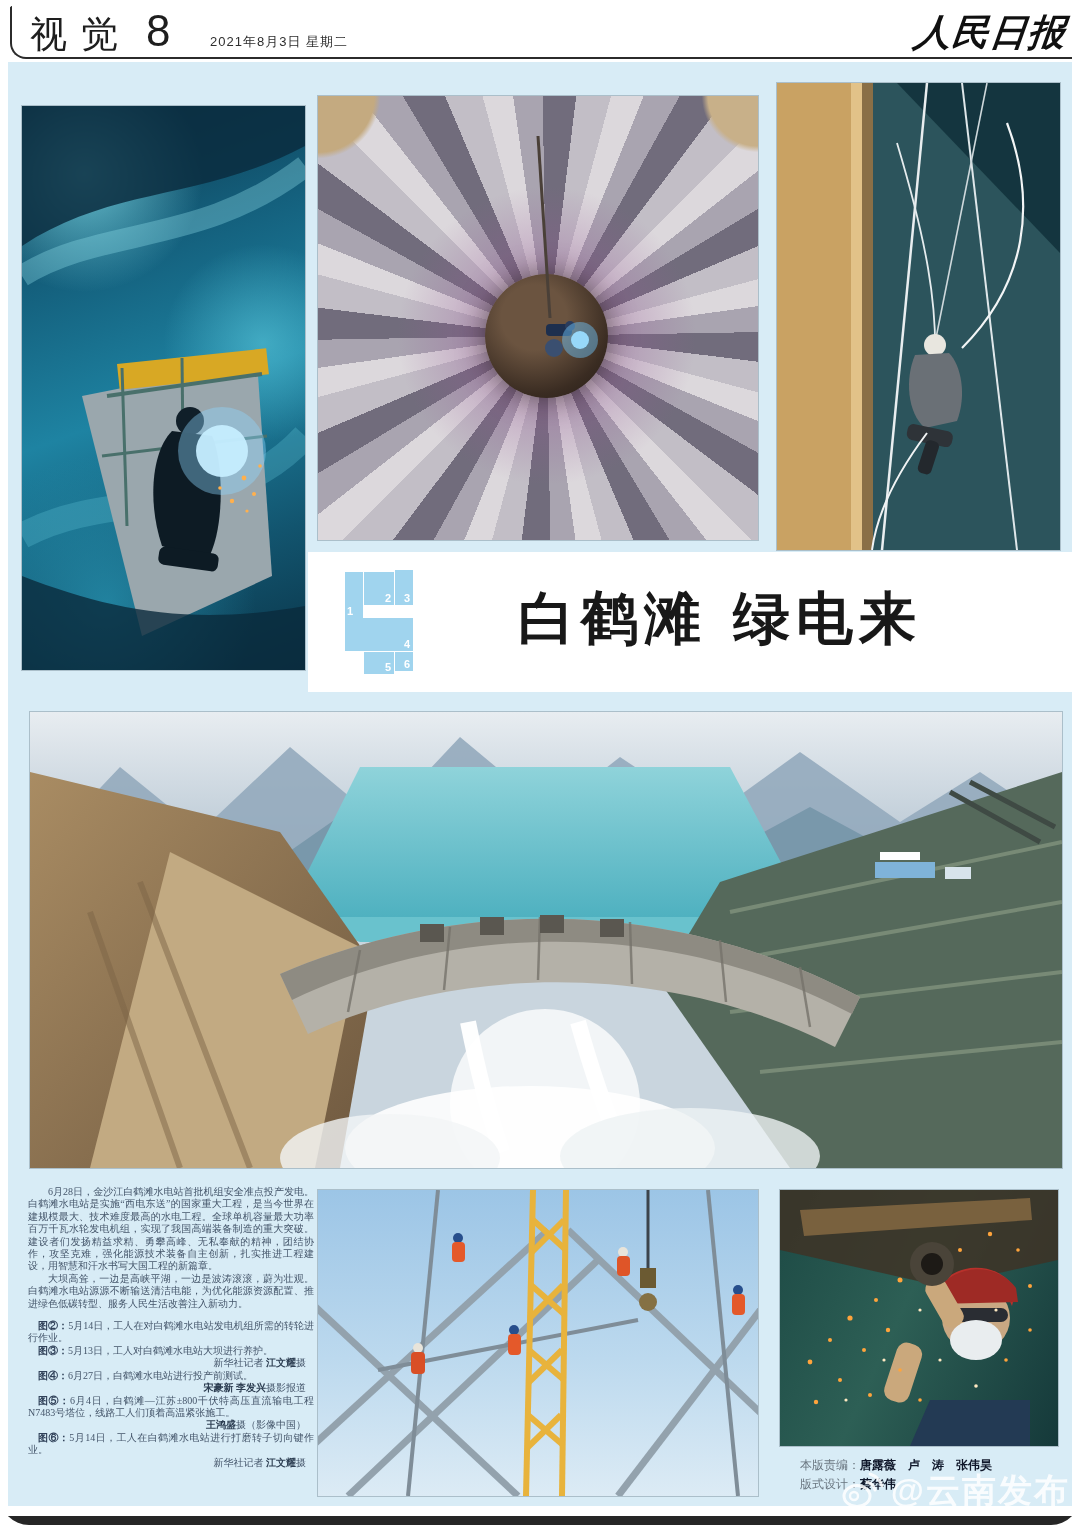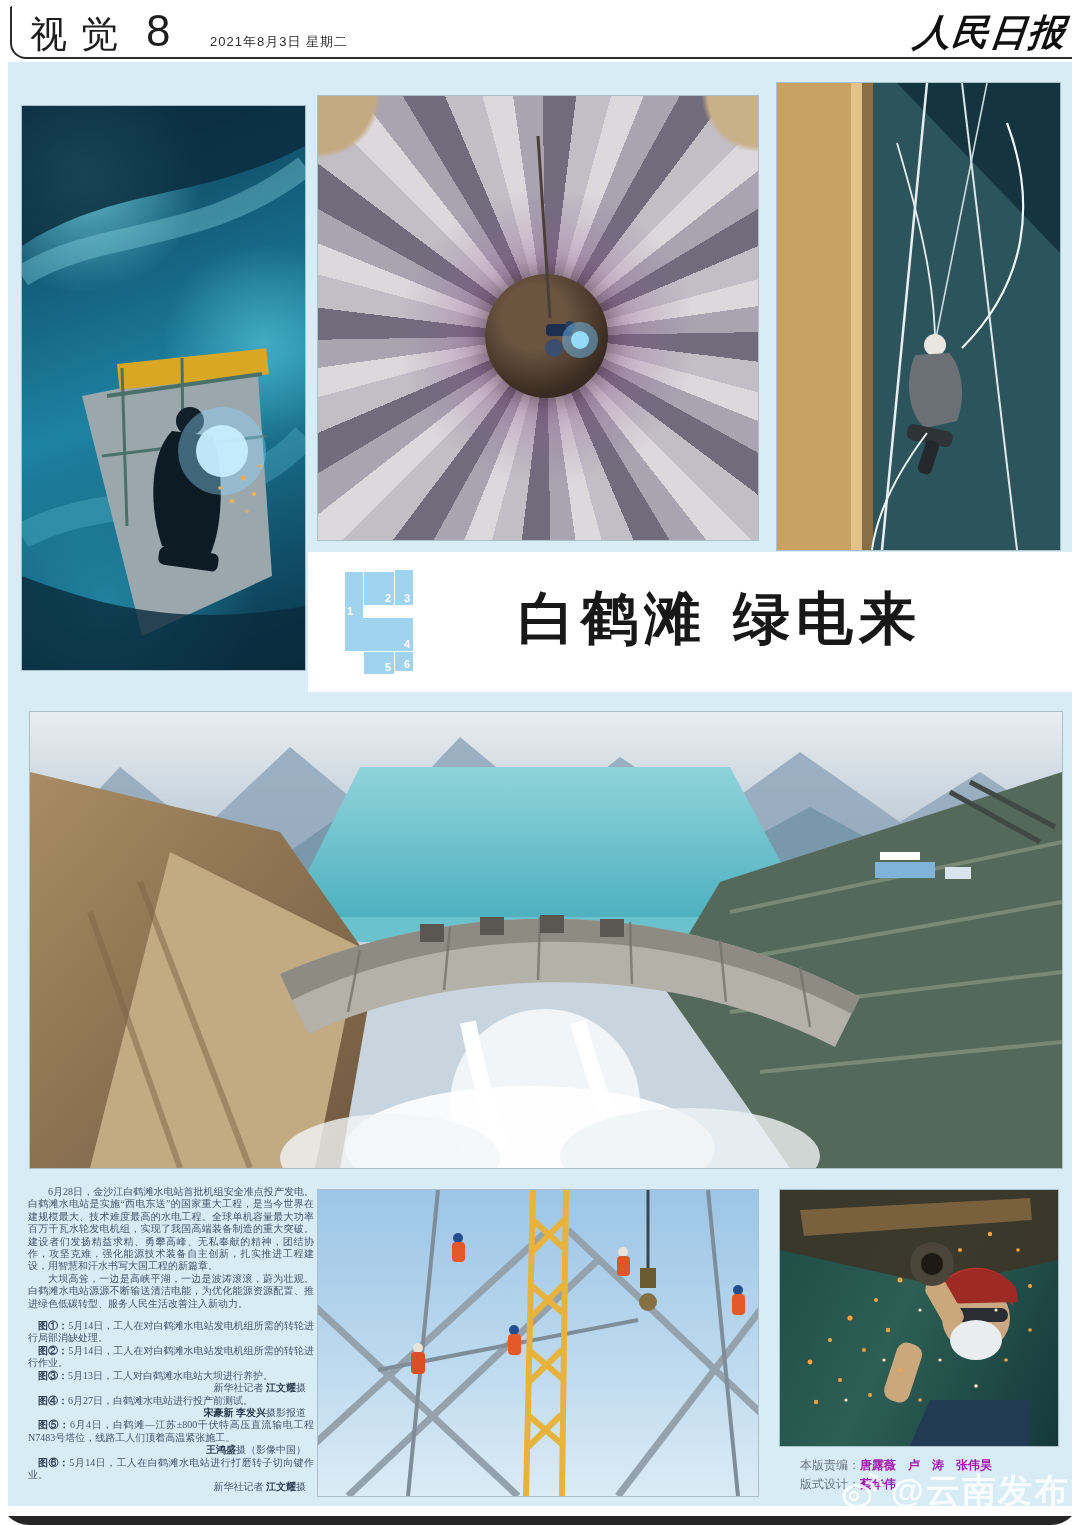--- a/index.html
+++ b/index.html
@@ -65,21 +65,21 @@
   #article{position:absolute;left:28px;top:1186px;width:286px;color:#44556a;
     font-family:"Liberation Serif","DejaVu Serif",serif;font-size:10px;line-height:12.4px;text-align:justify;}
   #article .para{margin:0;text-indent:2em;}
   #article .caption{margin:0;text-indent:1em;}
   #article .caption:first-of-type{margin-top:10px;}
   #article .cap-num{color:#31425a;}
   #article .credit{margin:0;text-align:right;padding-right:8px;}
   #article .bold{font-weight:bold;color:#2d3e52;}
   
   #footer-credits{position:absolute;left:800px;top:1456px;width:270px;font-size:12px;line-height:19px;color:#6a7680;}
-  #footer-credits .nm{font-weight:bold;color:#a21caf;}
+  #footer-credits .nm{font-weight:bold;color:#0f172a;}
   
   #watermark{position:absolute;right:10px;top:1468px;display:flex;align-items:flex-end;gap:6px;
     color:rgba(255,255,255,.85);font-size:34px;font-weight:bold;letter-spacing:2px;}
   
   #bottom-bar{position:absolute;left:0;bottom:0;width:100%;height:9px;background:#262626;}
 </style>
 </head>
 <body>
 
 <div id="page">
@@ -220,21 +220,20 @@
   </div>
 
   <div id="headline">白鹤滩 绿电来</div>
 
   <div id="article">
     <div>
         <p class="para">6月28日，金沙江白鹤滩水电站首批机组安全准点投产发电。白鹤滩水电站是实施“西电东送”的国家重大工程，是当今世界在建规模最大、技术难度最高的水电工程。全球单机容量最大功率百万千瓦水轮发电机组，实现了我国高端装备制造的重大突破。建设者们发扬精益求精、勇攀高峰、无私奉献的精神，团结协作，攻坚克难，强化能源技术装备自主创新，扎实推进工程建设，用智慧和汗水书写大国工程的新篇章。</p>
         <p class="para">大坝高耸，一边是高峡平湖，一边是波涛滚滚，蔚为壮观。白鹤滩水电站源源不断输送清洁电能，为优化能源资源配置、推进绿色低碳转型、服务人民生活改善注入新动力。</p>
       </div>
     <div>
-        <p class="caption"><b class="cap-num">图①：</b>5月14日，工人在对白鹤滩水电站发电机组所需的转轮进行局部消缺处理。</p>
         <p class="caption"><b class="cap-num">图②：</b>5月14日，工人在对白鹤滩水电站发电机组所需的转轮进行作业。</p>
         <p class="caption"><b class="cap-num">图③：</b>5月13日，工人对白鹤滩水电站大坝进行养护。</p>
         <p class="credit"><span>新华社记者 </span><span class="bold">江文耀</span><span>摄</span></p>
         <p class="caption"><b class="cap-num">图④：</b>6月27日，白鹤滩水电站进行投产前测试。</p>
         <p class="credit"><span class="bold">宋豪新 李发兴</span><span>摄影报道</span></p>
         <p class="caption"><b class="cap-num">图⑤：</b>6月4日，白鹤滩—江苏±800千伏特高压直流输电工程N7483号塔位，线路工人们顶着高温紧张施工。</p>
         <p class="credit"><span class="bold">王鸿盛</span><span>摄（影像中国）</span></p>
         <p class="caption"><b class="cap-num">图⑥：</b>5月14日，工人在白鹤滩水电站进行打磨转子切向键作业。</p>
         <p class="credit"><span>新华社记者 </span><span class="bold">江文耀</span><span>摄</span></p>
       </div>

